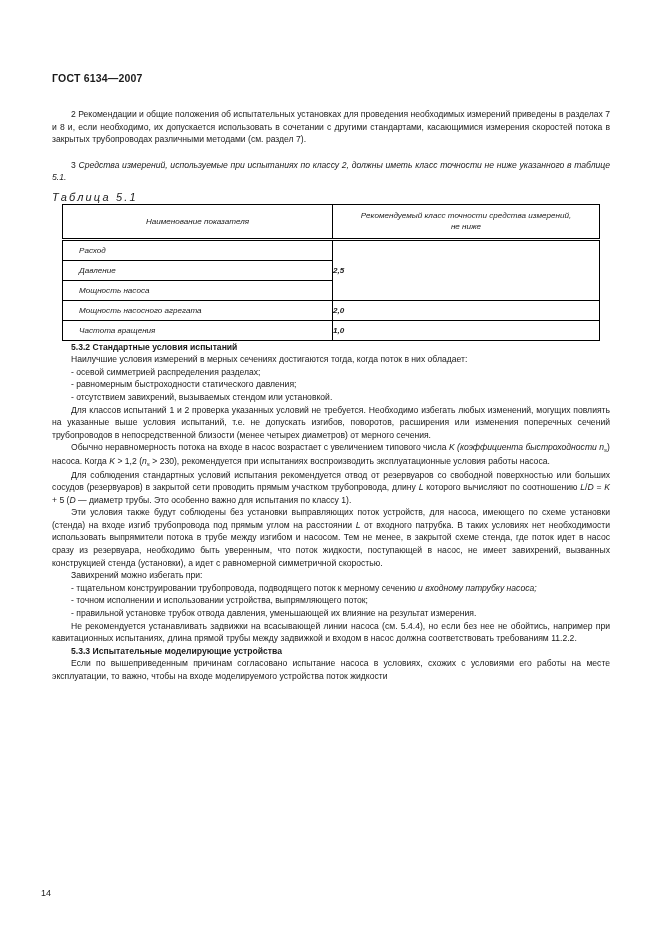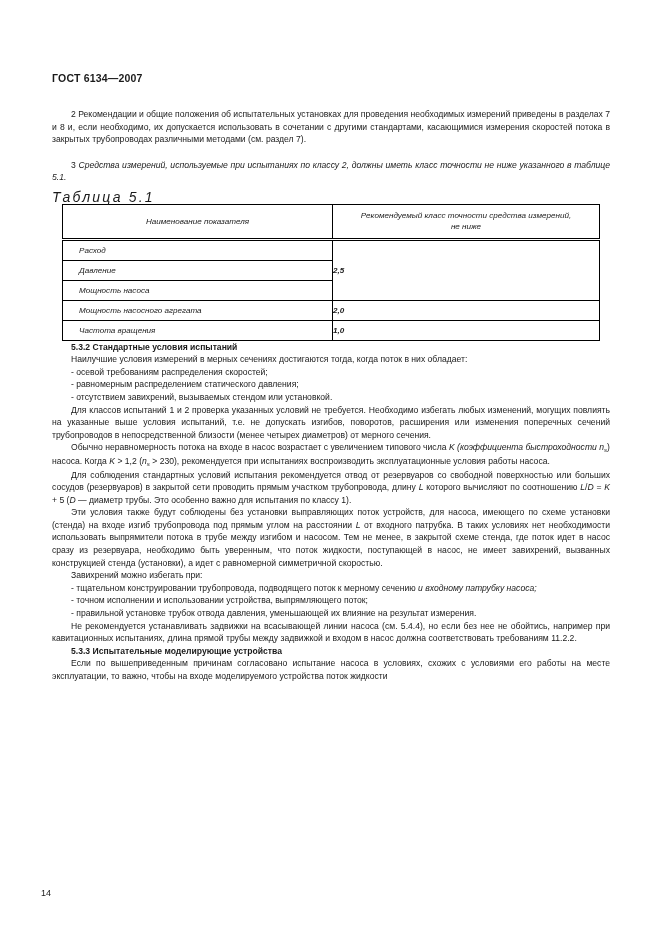--- a/index.html
+++ b/index.html
@@ -55,21 +55,21 @@
   .it-var { font-style: italic; }
   sub {
     font-size: 6.2px;
     vertical-align: baseline;
     position: relative;
     bottom: -2px;
     font-style: italic;
   }
   .tbl-caption {
     margin: 0;
-    font-size: 14px;
+    font-size: 11px;
     font-style: italic;
     letter-spacing: 2.2px;
     text-indent: 0;
   }
   .tbl-wrap {
     margin-top: 7px;
   }
   table.spec {
     border-collapse: collapse;
     width: 538px;
@@ -167,22 +167,22 @@
           </tr>
         </tbody>
       </table>
     </div>
 
 
     <p class="heading">5.3.2 Стандартные условия испытаний</p>
 
     <p class="indent">Наилучшие условия измерений в мерных сечениях достигаются тогда, когда поток в них обладает:</p>
 
-    <p class="bullet">- осевой требованиям распределения скоростей;</p>
-    <p class="bullet">- равномерным распределением статического давления;</p>
+    <p class="bullet">- осевой симметрией распределения разделах;</p>
+    <p class="bullet">- равномерным быстроходности статического давления;</p>
     <p class="bullet">- отсутствием завихрений, вызываемых стендом или установкой.</p>
 
     <p class="indent">Для классов испытаний 1 и 2 проверка указанных условий  не требуется. Необходимо избегать любых изменений, могущих повлиять на указанные выше условия испытаний, т.е. не допускать изгибов, поворо­тов, расширения или изменения поперечных сечений трубопроводов в непосредственной близости (менее четырех  диаметров) от мерного сечения.</p>
 
     <p class="indent"><span>Обычно неравномерность потока на входе в насос возрастает с увеличением типового числа </span><span class="it-var">K</span><span class="it"> (коэф­фициента быстроходности </span><span class="it">n</span><sub>s</sub><span>) насоса. Когда </span><span class="it-var">K</span><span> &gt; 1,2 (</span><span class="it-var">n</span><sub>s</sub><span> &gt; 230), рекомендуется при испытаниях воспроиз­водить эксплуатационные условия работы насоса.</span></p>
 
     <p class="indent"><span>Для соблюдения стандартных условий испытания рекомендуется отвод от резервуаров со свободной поверхностью или больших сосудов (резервуаров) в закрытой сети проводить прямым участком трубопро­вода, длину </span><span class="it-var">L</span><span> которого вычисляют  по соотношению </span><span class="it-var">L</span><span>/</span><span class="it-var">D</span><span> = </span><span class="it-var">K</span><span> + 5 (</span><span class="it-var">D</span><span> — диаметр трубы. Это особенно важно для испытания по  классу 1).</span></p>
 
     <p class="indent"><span>Эти условия также будут соблюдены без установки выправляющих поток устройств, для насоса, имеющего по схеме установки (стенда) на входе изгиб трубопровода под прямым углом на расстоянии </span><span class="it-var">L</span><span> от входного патрубка. В таких условиях нет необходимости использовать выпрямители потока в трубе между изгибом и насосом. Тем не менее, в закрытой схеме стенда, где поток идет в насос сразу из резервуара, необходимо быть уверенным, что поток жидкости, поступающей в насос, не имеет завихрений, вызванных конструкцией стенда (установки), а идет с равномерной симметричной скоростью.</span></p>
 

